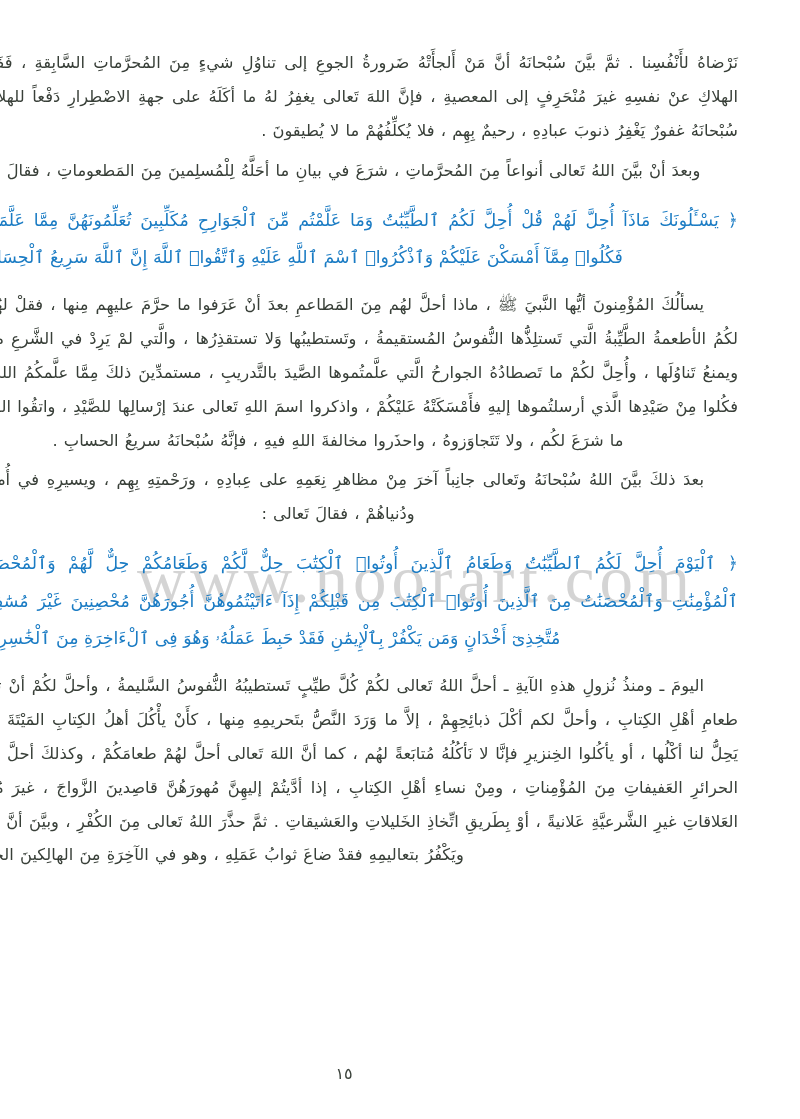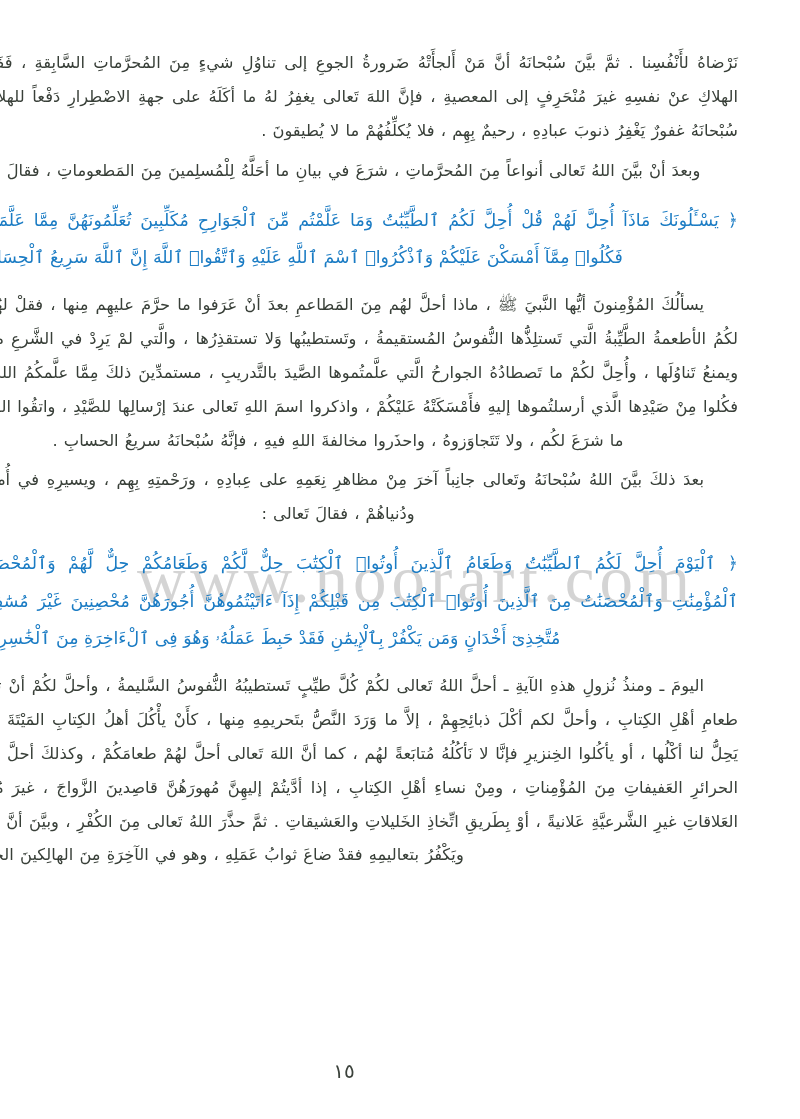--- a/index.html
+++ b/index.html
@@ -84,21 +84,21 @@
     font-weight: 400;
     padding-left: 16px;
   }
   .page-number {
     position: absolute;
     bottom: 36px;
     left: 0;
     width: 688px;
     text-align: center;
     color: #3b423b;
-    font-size: 20px;
+    font-size: 16px;
     font-family: "DejaVu Sans", "Liberation Sans", sans-serif;
     direction: rtl;
   }
   .body-wrap { position: relative; z-index: 10; }
 </style>
 </head>
 <body>
 
 <div class="page">
 

